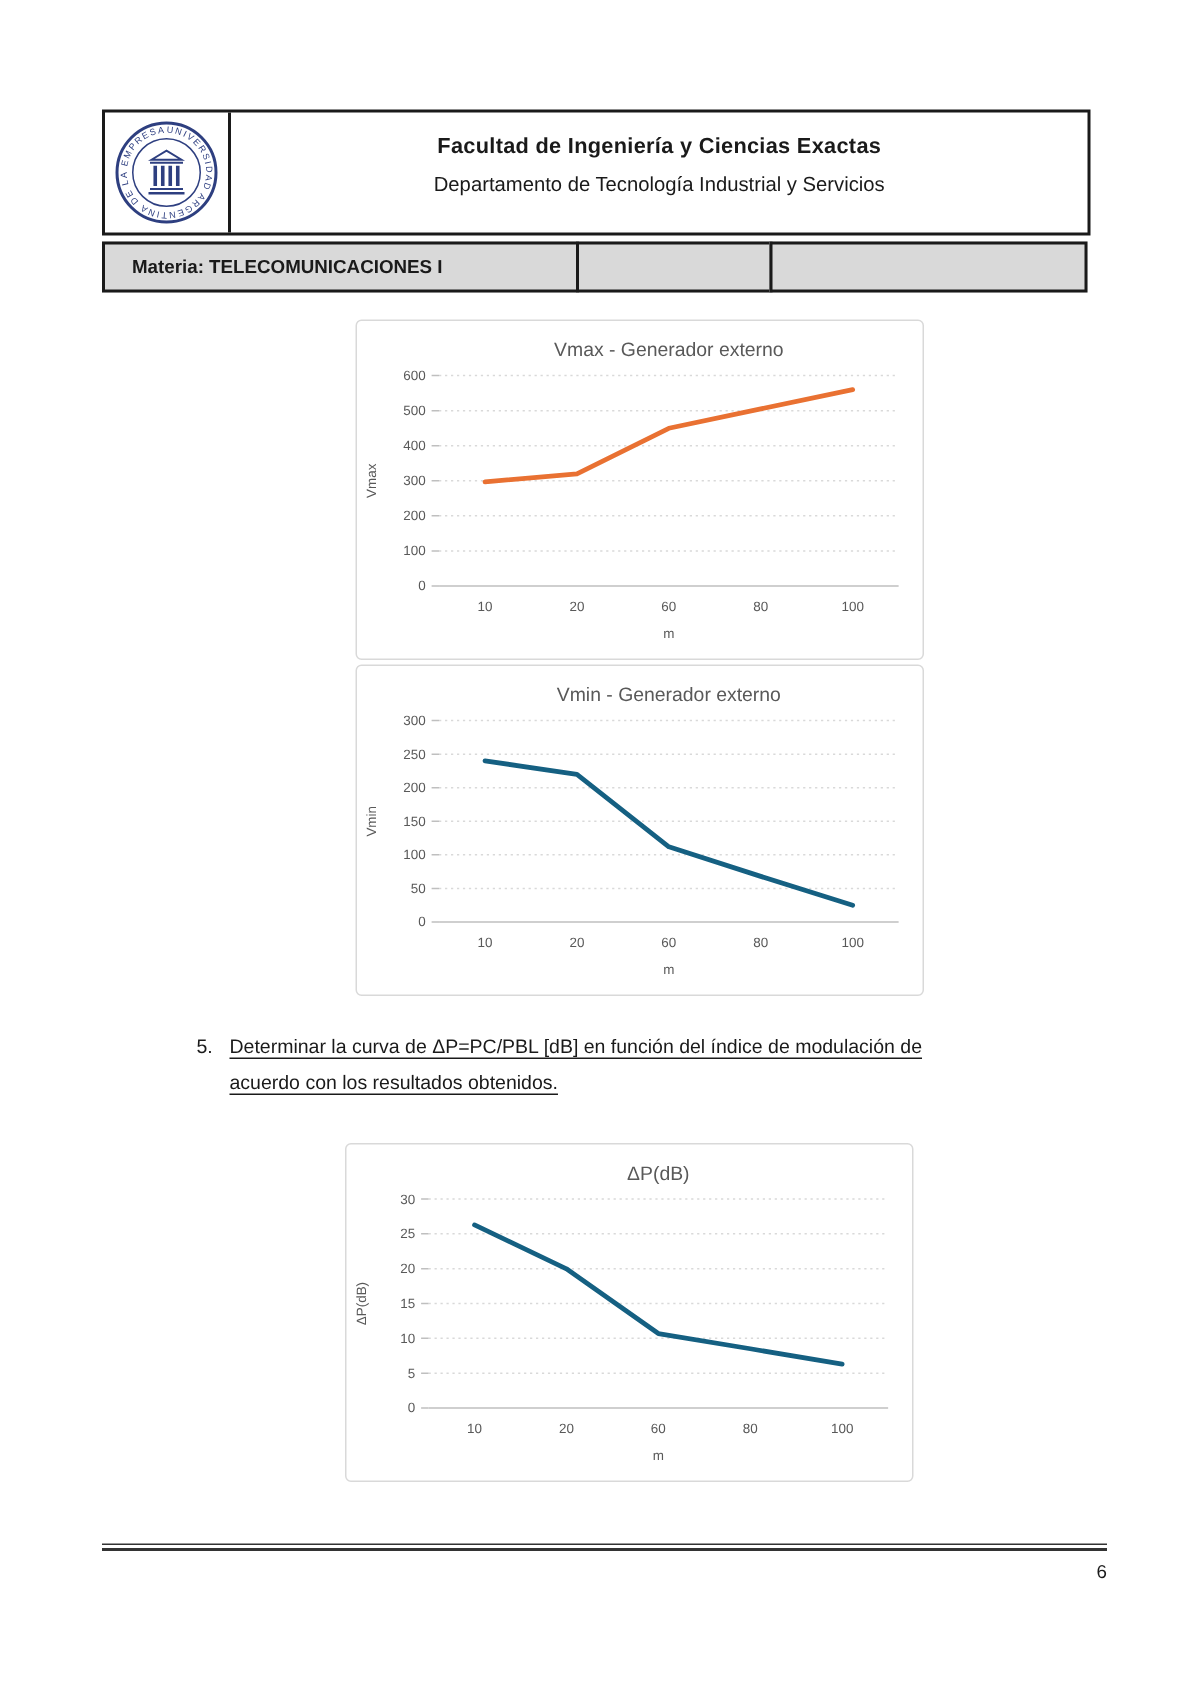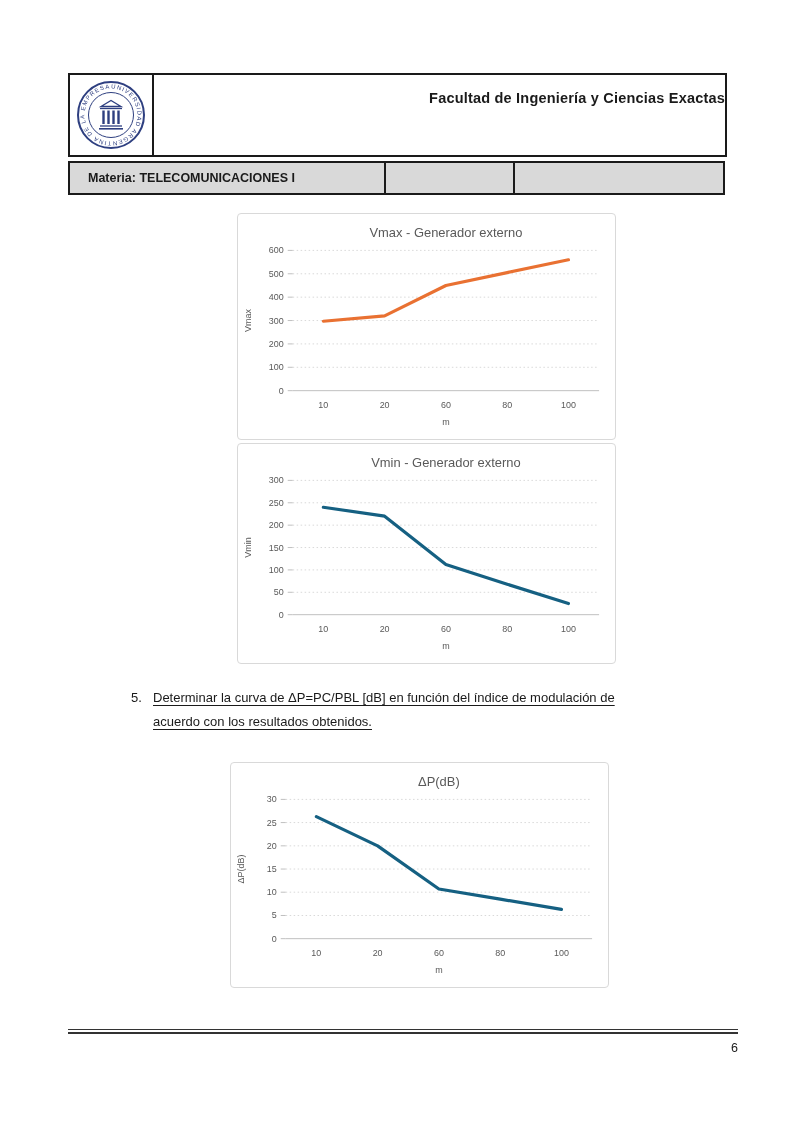--- a/index.html
+++ b/index.html
@@ -4,21 +4,21 @@
 <style>
   html,body{margin:0;padding:0;background:#fff;}
   .page{
     position:relative; width:793px; height:1122px; background:#ffffff;
     font-family:"Liberation Sans", sans-serif; color:#1a1a1a; overflow:hidden;
   }
   
   .header-table{position:absolute; left:68px; top:73px; width:659px;}
   .header-row1{display:flex; border:2px solid #1a1a1a; height:84px; background:#fff; box-sizing:border-box;}
   .logo-cell{width:84px; border-right:2px solid #1a1a1a; display:flex; align-items:center; justify-content:center; box-sizing:border-box;}
-  .title-cell{flex:1; text-align:right; padding-top:15px;}
+  .title-cell{flex:1; text-align:center; padding-top:15px;}
   .faculty{font-weight:bold; font-size:14.5px; letter-spacing:.2px;}
   .department{font-size:13.5px; margin-top:9px;}
   .header-row2{display:flex; margin-top:4px; height:34px;}
   .hcell{background:#d9d9d9; border:2px solid #1a1a1a; box-sizing:border-box; height:34px;}
   .hcell + .hcell{margin-left:-2px;}
   .materia-cell{width:318px; font-weight:bold; font-size:12.5px; line-height:30px; padding-left:18px;}
   .hcell2{width:131px;}
   .hcell3{width:212px;}
   
   .chart{position:absolute; background:#fff; border:1px solid #d9d9d9; border-radius:4px; box-sizing:border-box;}
@@ -62,20 +62,21 @@
             <line x1="34.5" y1="34.5" x2="34.5" y2="48" stroke-width="2.4"></line>
             <line x1="39.5" y1="34.5" x2="39.5" y2="48" stroke-width="2.4"></line>
             <line x1="44.5" y1="34.5" x2="44.5" y2="48" stroke-width="2.4"></line>
             <line x1="26" y1="50" x2="48" y2="50" stroke-width="1.3"></line>
             <line x1="25" y1="52.8" x2="49" y2="52.8" stroke-width="1.6"></line>
           </g>
         </svg>
       </div>
       <div class="title-cell">
         <div class="faculty">Facultad de Ingeniería y Ciencias Exactas</div>
+        <div class="department">Departamento de Tecnología Industrial y Servicios</div>
       </div>
     </div>
     <div class="header-row2">
       <div class="hcell materia-cell"><span>Materia: TELECOMUNICACIONES I</span></div>
       <div class="hcell hcell2"></div>
       <div class="hcell hcell3"></div>
     </div>
   </div>
 
   <div class="chart chart1">

